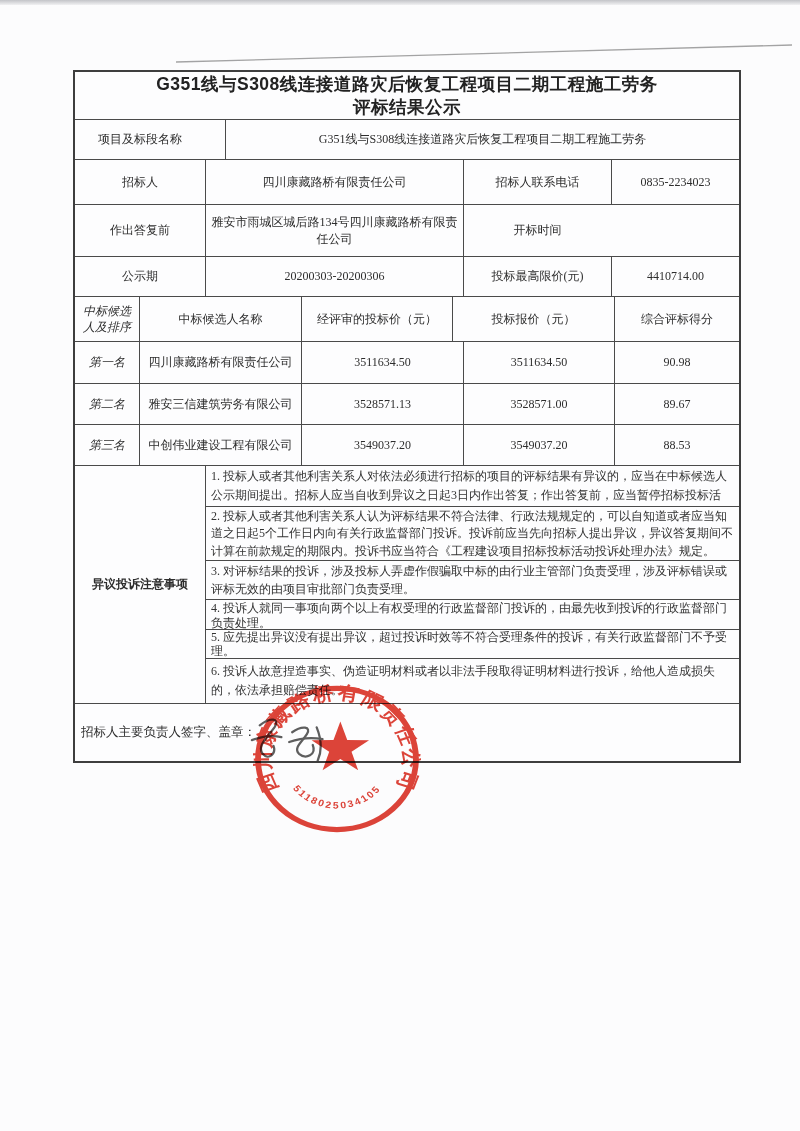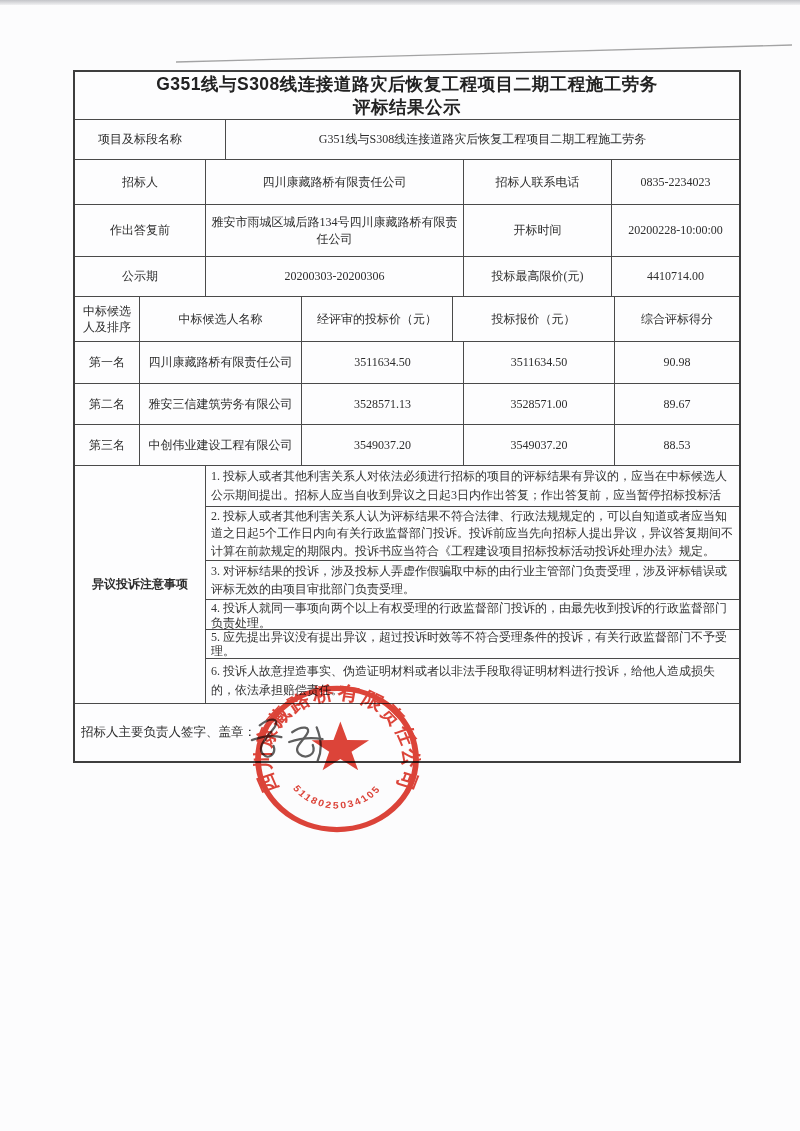--- a/index.html
+++ b/index.html
@@ -21,21 +21,21 @@
     text-align:center;font-size:12px;line-height:1.35;padding:12px 4px;min-width:0;}
   .cell + .cell{border-left:1.4px solid #4a4a4a;}
   .title-row{height:47px;}
   .title-cell{flex:1;flex-direction:column;justify-content:center;
     font-family:"Liberation Sans","DejaVu Sans",sans-serif;
     font-weight:bold;font-size:17.5px;letter-spacing:.5px;color:#222;line-height:1.3;}
   .w-label{width:130px;flex:none;}
   .w-v1{width:258px;flex:none;}
   .w-v2{width:148px;flex:none;}
   .w-last{flex:1;}
-  .cw1{width:64px;flex:none;}
+  .cw1{width:64px;flex:none;font-style:italic;}
   .cw2{width:162px;flex:none;}
   .cw3{width:162px;flex:none;}
   .cw4{width:151px;flex:none;}
   .cw5{flex:1;}
   .h-r1{height:40px;gap:20px;} .h-r2{height:45px;} .h-r3{height:52px;} .h-r4{height:40px;}
   .h-ch{height:45px;} .h-c1{height:42px;justify-content:center;} .h-c2{height:41px;} .h-c3{height:41px;}
   .obj-row{height:238px;}
   .obj-label{width:130px;flex:none;font-weight:bold;}
   .obj-content{flex:1;display:flex;flex-direction:column;border-left:1.4px solid #4a4a4a;
     box-sizing:border-box;}
@@ -85,21 +85,20 @@
     <div class="cell w-label">招标人</div>
     <div class="cell w-v1">四川康藏路桥有限责任公司</div>
     <div class="cell w-v2">招标人联系电话</div>
     <div class="cell w-last">0835-2234023</div>
   </div>
 
   <div class="row h-r3">
     <div class="cell w-label">作出答复前</div>
     <div class="cell w-v1">雅安市雨城区城后路134号四川康藏路桥有限责任公司</div>
     <div class="cell w-v2">开标时间</div>
-    <div class="cell w-last">20200228-10:00:00</div>
   </div>
 
   <div class="row h-r4">
     <div class="cell w-label">公示期</div>
     <div class="cell w-v1">20200303-20200306</div>
     <div class="cell w-v2">投标最高限价(元)</div>
     <div class="cell w-last">4410714.00</div>
   </div>
 
   <div class="row h-ch">

